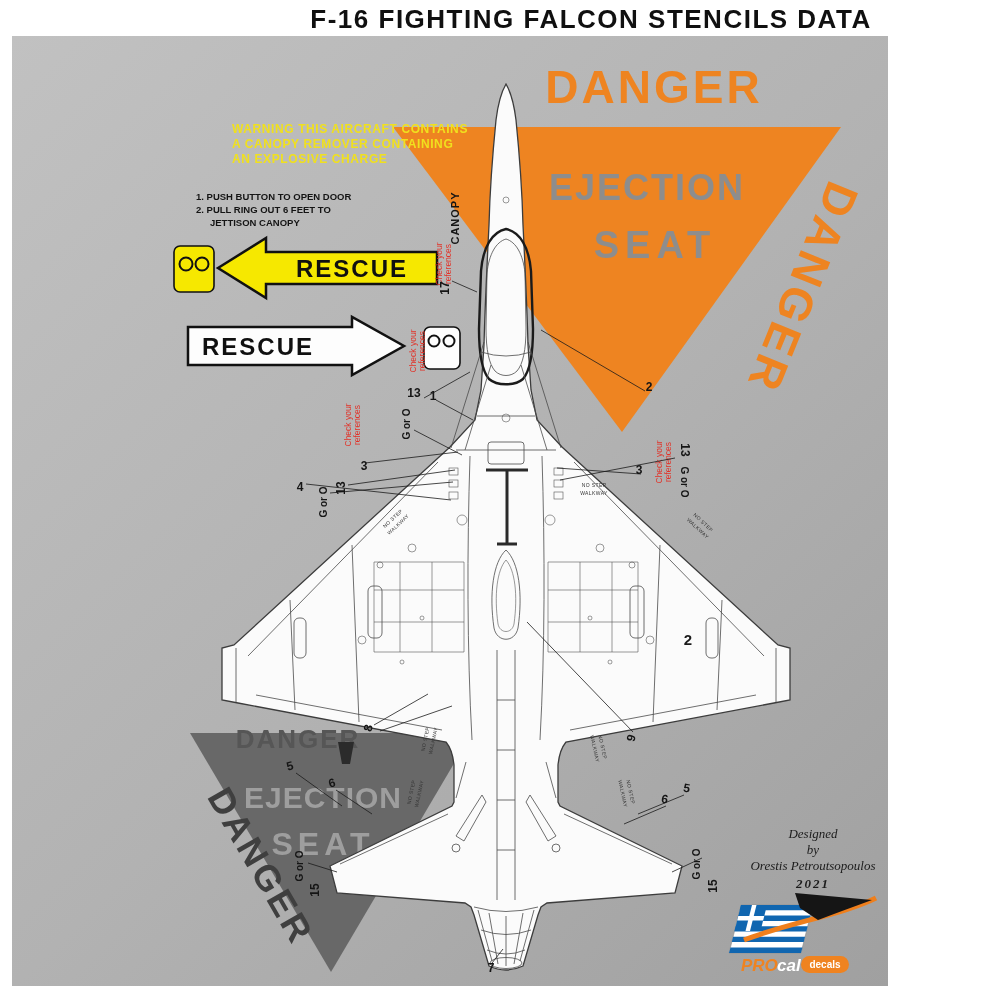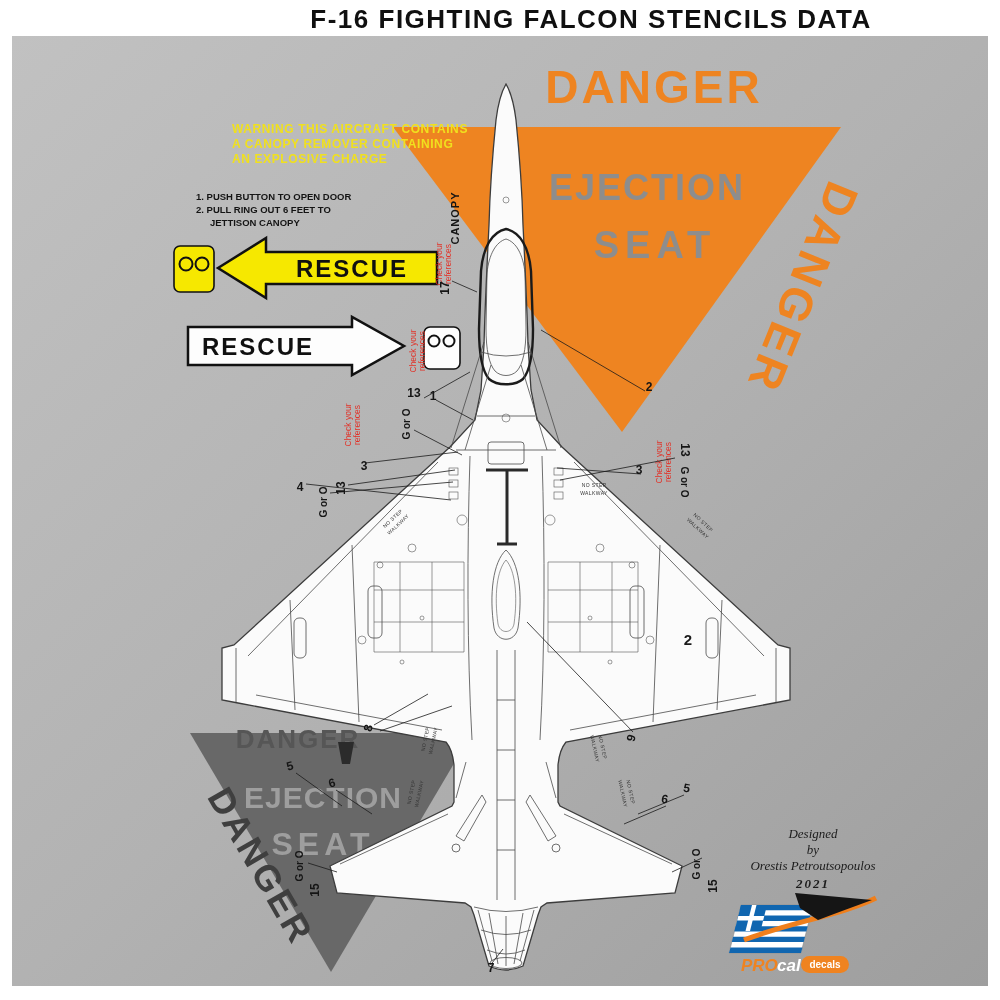--- a/index.html
+++ b/index.html
@@ -1,16 +1,16 @@
 <!DOCTYPE html>
 <html><head>
 <meta charset="utf-8">
 <style>
   html,body{margin:0;padding:0;background:#ffffff;}
-  .page{position:relative;width:1000px;height:1000px;background:#ffffff;overflow:hidden;}
+  .page{position:relative;width:888px;height:1000px;background:#ffffff;overflow:hidden;}
   svg{display:block;}
   text{font-family:"Liberation Sans",sans-serif;}
   .title-text{font-size:26px;font-weight:700;letter-spacing:1.5px;fill:#101010;}
   .danger-orange{font-size:46px;font-weight:700;letter-spacing:3px;fill:#ee8421;}
   .danger-orange-rot{font-size:46px;font-weight:700;letter-spacing:4px;fill:#ee8421;}
   .ej-top{font-size:36px;font-weight:700;letter-spacing:2px;fill:#8d8d8d;}
   .seat-top{font-size:38px;font-weight:700;letter-spacing:6px;fill:#8d8d8d;}
   .warn{font-size:12px;font-weight:700;letter-spacing:0.6px;fill:#f0e01e;}
   .instr{font-size:9.5px;font-weight:700;fill:#141414;}
   .rescue{font-size:24px;font-weight:700;letter-spacing:2px;fill:#101010;}

